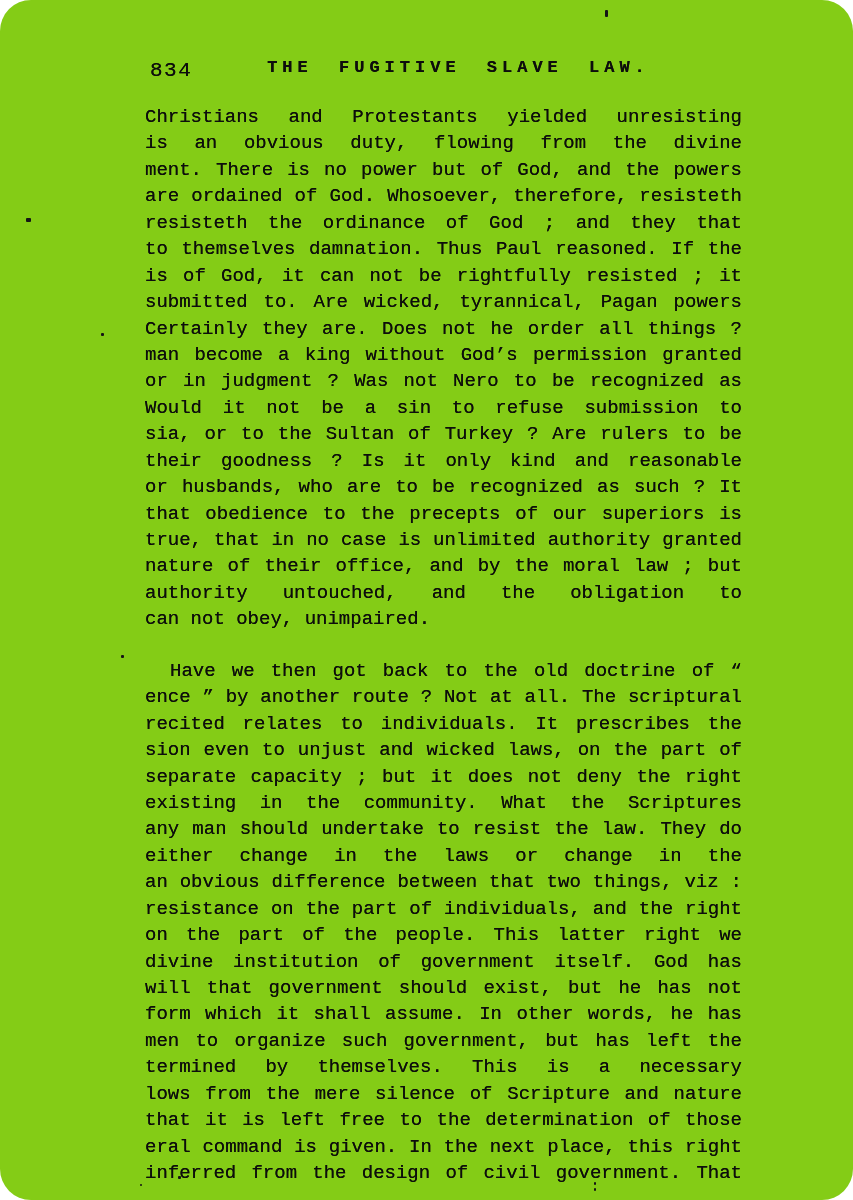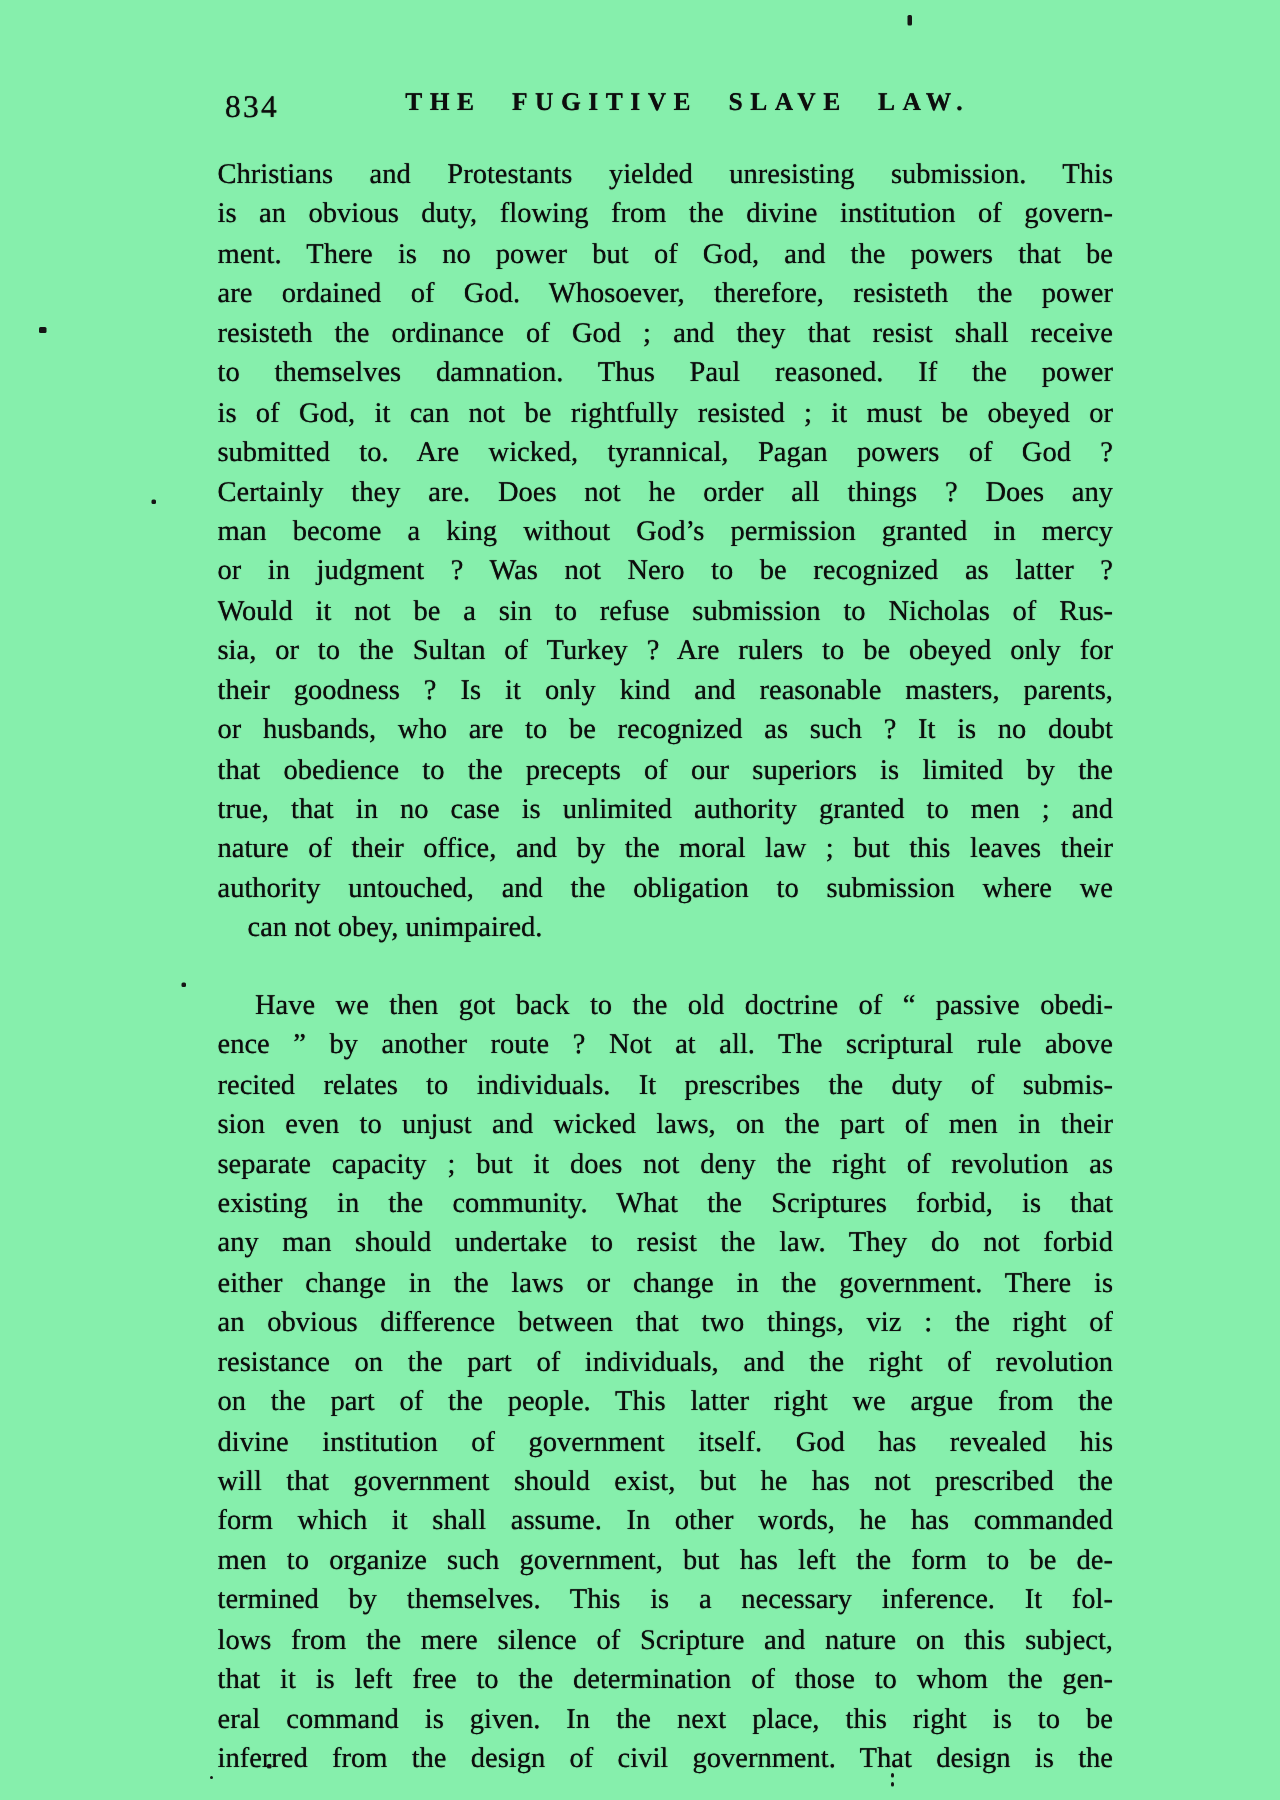--- a/index.html
+++ b/index.html
@@ -1,23 +1,24 @@
 <!DOCTYPE html>
 <html><head>
 <meta charset="utf-8">
 <style>
   html, body { margin: 0; padding: 0; background: #ffffff; }
   .page {
     position: relative;
     width: 853px;
     height: 1200px;
-    background: #86efac;
-    font-family: Liberation Serif, serif;
+    background: #84cc16;
+    font-family: Liberation Mono, monospace;
     color: #0d0d0d;
     overflow: hidden;
+    border-radius: 31px;
   }
   
   .header {
     position: absolute;
     top: 58px;
     left: 145px;
     width: 597px;
     height: 30px;
   }
   .page-number {
@@ -48,21 +49,21 @@
     font-size: 19px;
     line-height: 26.45px;
     text-shadow: 0 0 0.6px rgba(0,0,0,0.85);
   }
   .line {
     text-align: justify;
     text-align-last: justify;
     height: 26.45px;
     overflow: hidden;
   }
-  .para-1 .line:last-child { text-align-last: left; margin-left: 20px; }
+  .para-1 .line:last-child { text-align-last: left; }
   .para-2 .line:first-child { text-indent: 25px; margin-top: 25px; }
   
   .speck {
     position: absolute;
     background: #151515;
     border-radius: 1px;
   }
   .speck-1 { left: 605px; top: 10px;  width: 3px; height: 7px; }
   .speck-2 { left: 26px;  top: 218px; width: 5px; height: 4px; }
   .speck-3 { left: 101px; top: 333px; width: 3px; height: 3px; }

